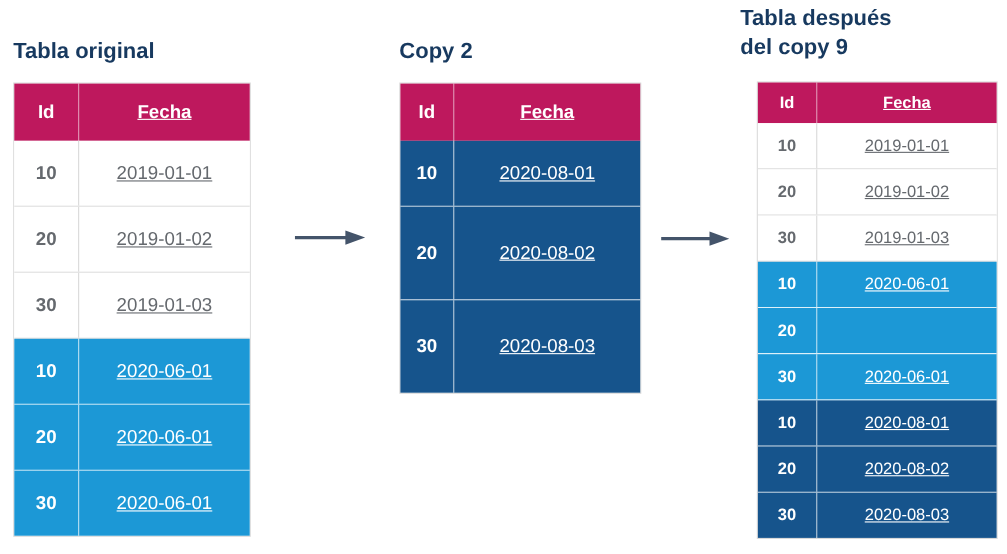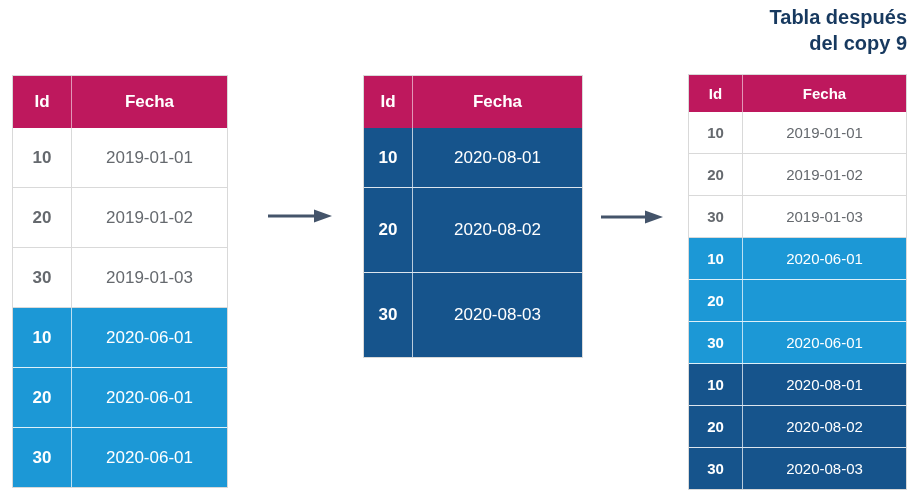--- a/index.html
+++ b/index.html
@@ -5,21 +5,21 @@
   html,body{margin:0;padding:0;background:#ffffff;}
   .canvas{
     position:relative;
     width:915px;height:504px;
     background:#ffffff;
     font-family:"Liberation Sans",sans-serif;
     overflow:hidden;
   }
   .tbl-title{
     position:absolute;
-    text-align:right;
+    text-align:left;
     font-weight:bold;
     font-size:20px;
     color:#17395F;
     line-height:26px;
   }
   .tbl{
     position:absolute;
     border:1px solid #D9D9D9;
     background:#ffffff;
     box-sizing:border-box;
@@ -33,20 +33,21 @@
   .row{display:flex;}
   .c-id{
     display:flex;align-items:center;justify-content:center;
     font-weight:bold;
     box-sizing:border-box;
   }
   .c-fecha{
     flex:1;
     display:flex;align-items:center;justify-content:center;
     box-sizing:border-box;
+    text-decoration:underline;
   }
   .hdr .c-id{border-right:1px solid rgba(255,255,255,0.55);}
   
   .row-white{background:#FFFFFF;color:#65696E;}
   .row-white .c-id{border-right:1px solid #D9D9D9;}
   .row-white{border-bottom:1px solid #D9D9D9;}
   .row-light{background:#1C98D6;color:#FFFFFF;border-bottom:1px solid rgba(255,255,255,0.85);}
   .row-light .c-id{border-right:1px solid rgba(255,255,255,0.7);}
   .row-dark{background:#16548C;color:#FFFFFF;border-bottom:1px solid rgba(255,255,255,0.85);}
   .row-dark .c-id{border-right:1px solid rgba(255,255,255,0.7);}
@@ -75,20 +76,21 @@
   .arrow{position:absolute;}
   .arrow svg{display:block;}
   .arrow1{left:268px;top:209px;}
   .arrow2{left:601px;top:210px;}
 </style>
 </head>
 <body>
 
 <div class="canvas">
 
+  <div class="tbl-title title1">Tabla original</div>
   <div class="tbl t1">
     <div class="hdr">
       <div class="c-id">Id</div>
       <div class="c-fecha">Fecha</div>
     </div>
     <div class="row row-white">
       <div class="c-id">10</div>
       <div class="c-fecha">2019-01-01</div>
     </div>
     <div class="row row-white">
@@ -113,20 +115,21 @@
     </div>
   </div>
 
   <div class="arrow arrow1">
     <svg width="64" height="14" viewBox="0 0 64 14">
       <line x1="0" y1="7" x2="48" y2="7" stroke="#44546A" stroke-width="3"></line>
       <polygon points="46,0.5 64,7 46,13.5" fill="#44546A"></polygon>
     </svg>
   </div>
 
+  <div class="tbl-title title2">Copy 2</div>
   <div class="tbl t2">
     <div class="hdr">
       <div class="c-id">Id</div>
       <div class="c-fecha">Fecha</div>
     </div>
     <div class="row row-dark r0">
       <div class="c-id">10</div>
       <div class="c-fecha">2020-08-01</div>
     </div>
     <div class="row row-dark r1">

